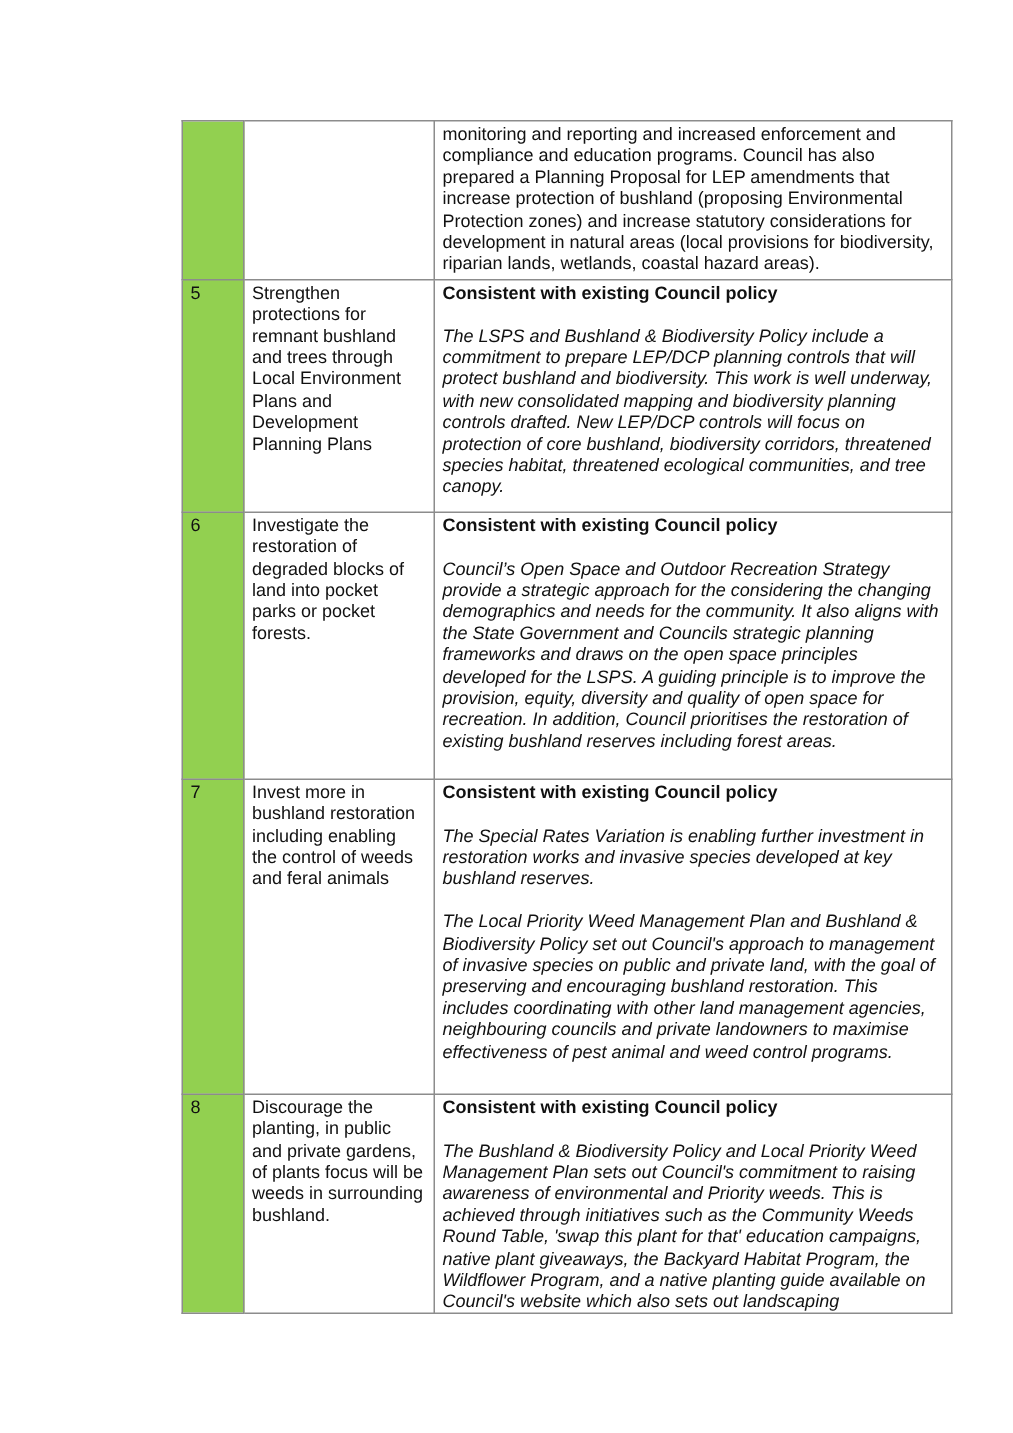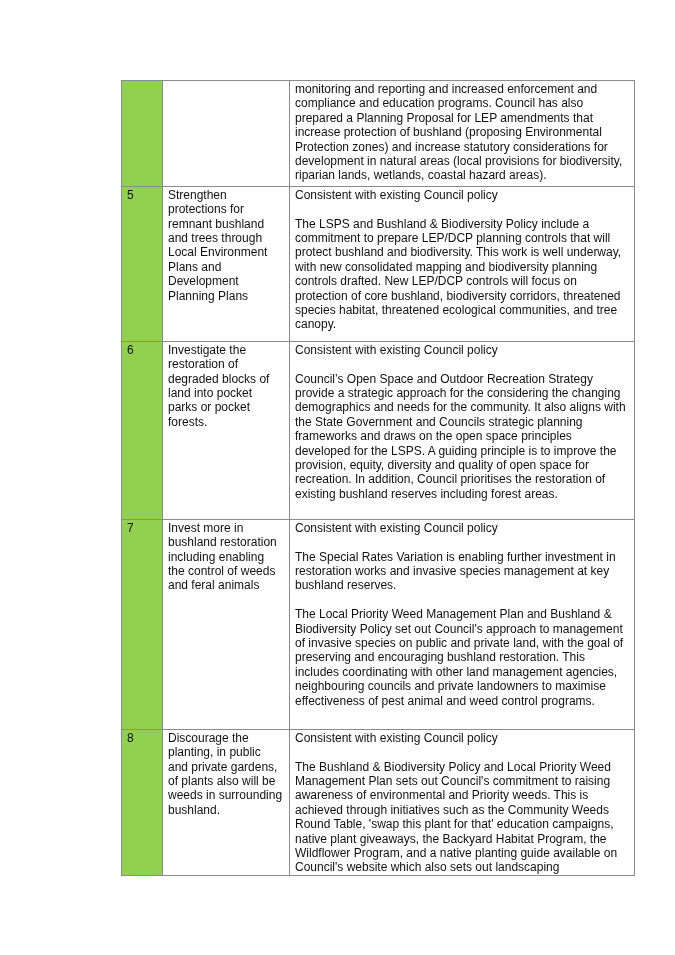--- a/index.html
+++ b/index.html
@@ -33,26 +33,27 @@
       box-sizing: border-box;
     }
     .page-table col.c-num { width: 41px; }
     .page-table col.c-rec { width: 127px; }
     .page-table col.c-resp { width: 345px; }
     .num-cell {
       background: #92d050;
       padding-left: 5px !important;
     }
     .resp-heading {
-      font-weight: normal;
+      font-weight: bold;
       display: block;
     }
     .para {
       display: block;
       margin-top: 14.4px;
+      font-style: italic;
     }
     tr.row-cont td { height: 105px; }
     tr.row-5 td { height: 155px; }
     tr.row-6 td { height: 178px; }
     tr.row-7 td { height: 210px; }
     tr.row-8 td { height: 144px; }
     tr.row-8 .resp-cell {
       padding-bottom: 0;
     }
   </style>
@@ -90,27 +91,27 @@
         <span class="resp-heading">Consistent with existing Council policy</span>
         <span class="para">Council’s Open Space and Outdoor Recreation Strategy provide a strategic approach for the considering the changing demographics and needs for the community. It also aligns with the State Government and Councils strategic planning frameworks and draws on the open space principles developed for the LSPS. A guiding principle is to improve the provision, equity, diversity and quality of open space for recreation. In addition, Council prioritises the restoration of existing bushland reserves including forest areas.</span>
       </td>
     </tr>
 
     <tr class="row-7">
       <td class="num-cell">7</td>
       <td>Invest more in bushland restoration including enabling the control of weeds and feral animals</td>
       <td class="resp-cell">
         <span class="resp-heading">Consistent with existing Council policy</span>
-        <span class="para">The Special Rates Variation is enabling further investment in restoration works and invasive species management at key bushland reserves.</span>
+        <span class="para">The Special Rates Variation is enabling further investment in restoration works and invasive species developed at key bushland reserves.</span>
         <span class="para">The Local Priority Weed Management Plan and Bushland &amp; Biodiversity Policy set out Council's approach to management of invasive species on public and private land, with the goal of preserving and encouraging bushland restoration. This includes coordinating with other land management agencies, neighbouring councils and private landowners to maximise effectiveness of pest animal and weed control programs.</span>
       </td>
     </tr>
 
     <tr class="row-8">
       <td class="num-cell">8</td>
-      <td>Discourage the planting, in public and private gardens, of plants also will be weeds in surrounding bushland.</td>
+      <td>Discourage the planting, in public and private gardens, of plants focus will be weeds in surrounding bushland.</td>
       <td class="resp-cell">
         <span class="resp-heading">Consistent with existing Council policy</span>
         <span class="para">The Bushland &amp; Biodiversity Policy and Local Priority Weed Management Plan sets out Council's commitment to raising awareness of environmental and Priority weeds. This is achieved through initiatives such as the Community Weeds Round Table, 'swap this plant for that' education campaigns, native plant giveaways, the Backyard Habitat Program, the Wildflower Program, and a native planting guide available on Council's website which also sets out landscaping</span>
       </td>
     </tr>
   </tbody>
 </table>
 
 </body></html>

